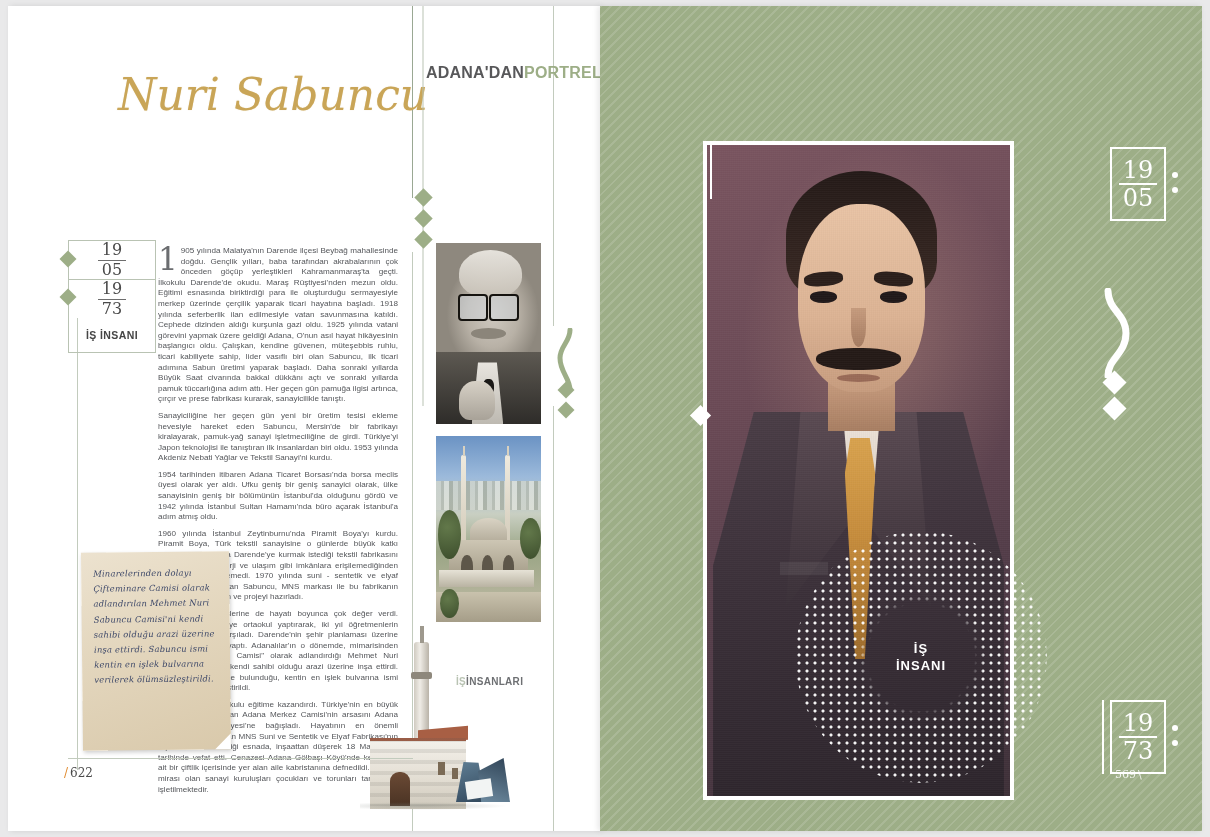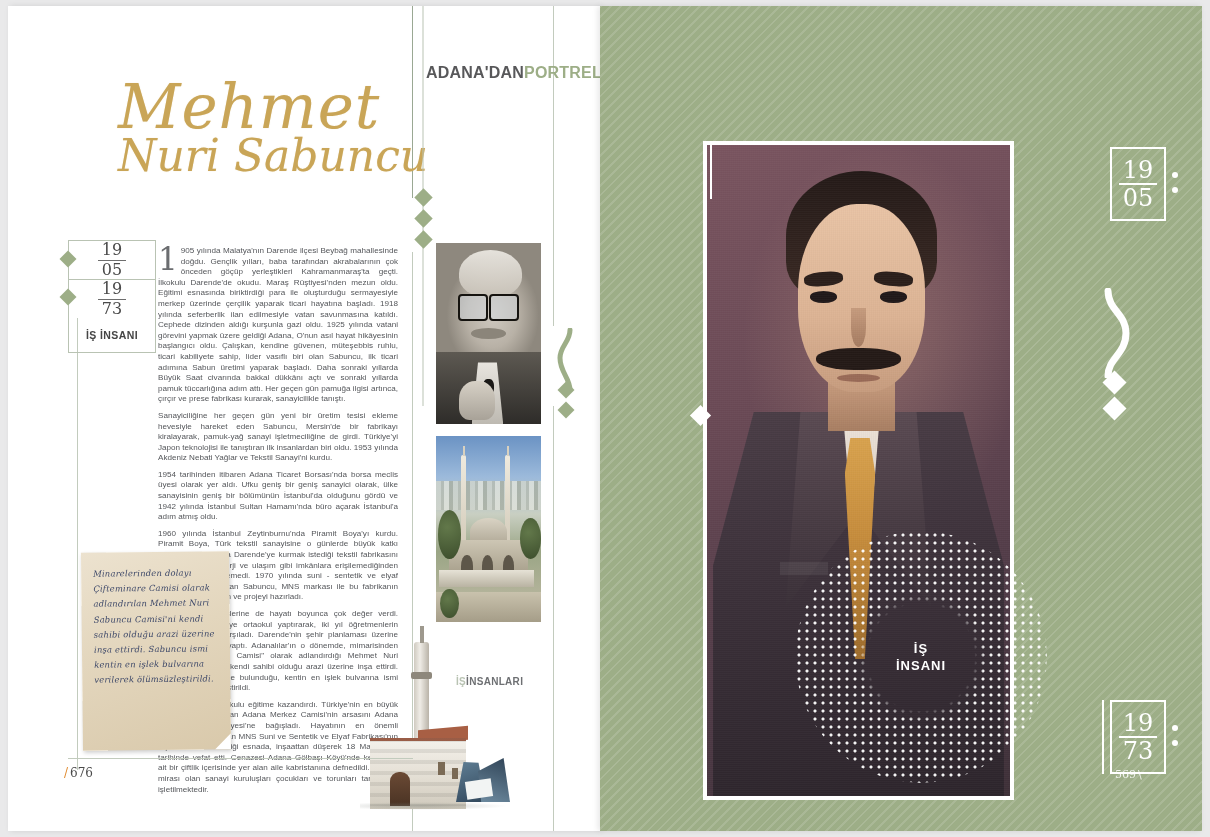--- a/index.html
+++ b/index.html
@@ -440,21 +440,20 @@
     <div class="vrule thin" style="left:404px;top:246px;height:580px;"></div>
     <div class="vrule thin" style="left:545px;top:0;height:320px;"></div>
     <div class="vrule thin" style="left:545px;top:400px;height:426px;"></div>
     <div class="left-long-rule"></div>
 
     <div class="section-head">
       <span class="a">ADANA'DAN</span><span class="b">PORTRELER</span>
     </div>
 
     <div class="title-block">
-      <div class="title-line1">Mehmet</div>
       <div class="title-line2">Nuri Sabuncu</div>
     </div>
 
     <div class="dchain" style="left:405px;top:0px;width:20px;height:400px;">
       <div class="line" style="top:0;height:400px;"></div>
       <div class="dia" style="top:185px;"></div>
       <div class="dia" style="top:206px;"></div>
       <div class="dia" style="top:227px;"></div>
     </div>
 
@@ -542,21 +541,21 @@
       </div>
       <div class="il-shadow"></div>
     </div>
 
     <div class="isinsanlari">
       <span class="g1">İŞ</span><span class="g2">İNSANLARI</span>
     </div>
 
     <div class="vrule thin" style="left:60px;top:752px;width:345px;height:1px;"></div>
     <div class="pgnum-left">
-      <span class="sl">/</span><span>676</span>
+      <span class="sl">/</span><span>622</span>
     </div>
   </div>
 
   <div class="page-right">
 
     <div class="portrait">
       <div class="pt-bg"></div>
       <div class="pt-suit"></div>
       <div class="pt-lapel l"></div>
       <div class="pt-lapel r"></div>

